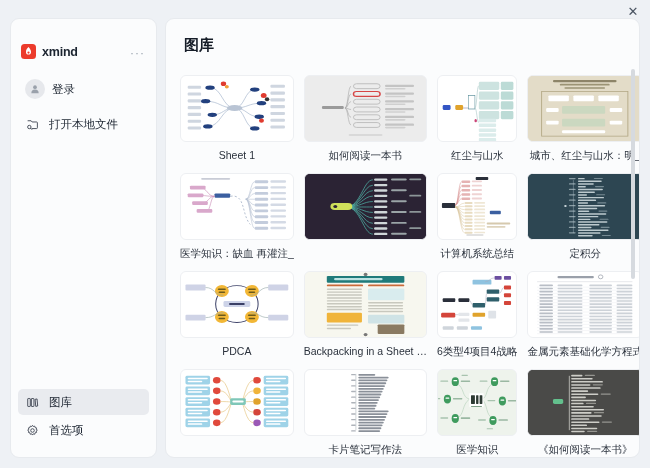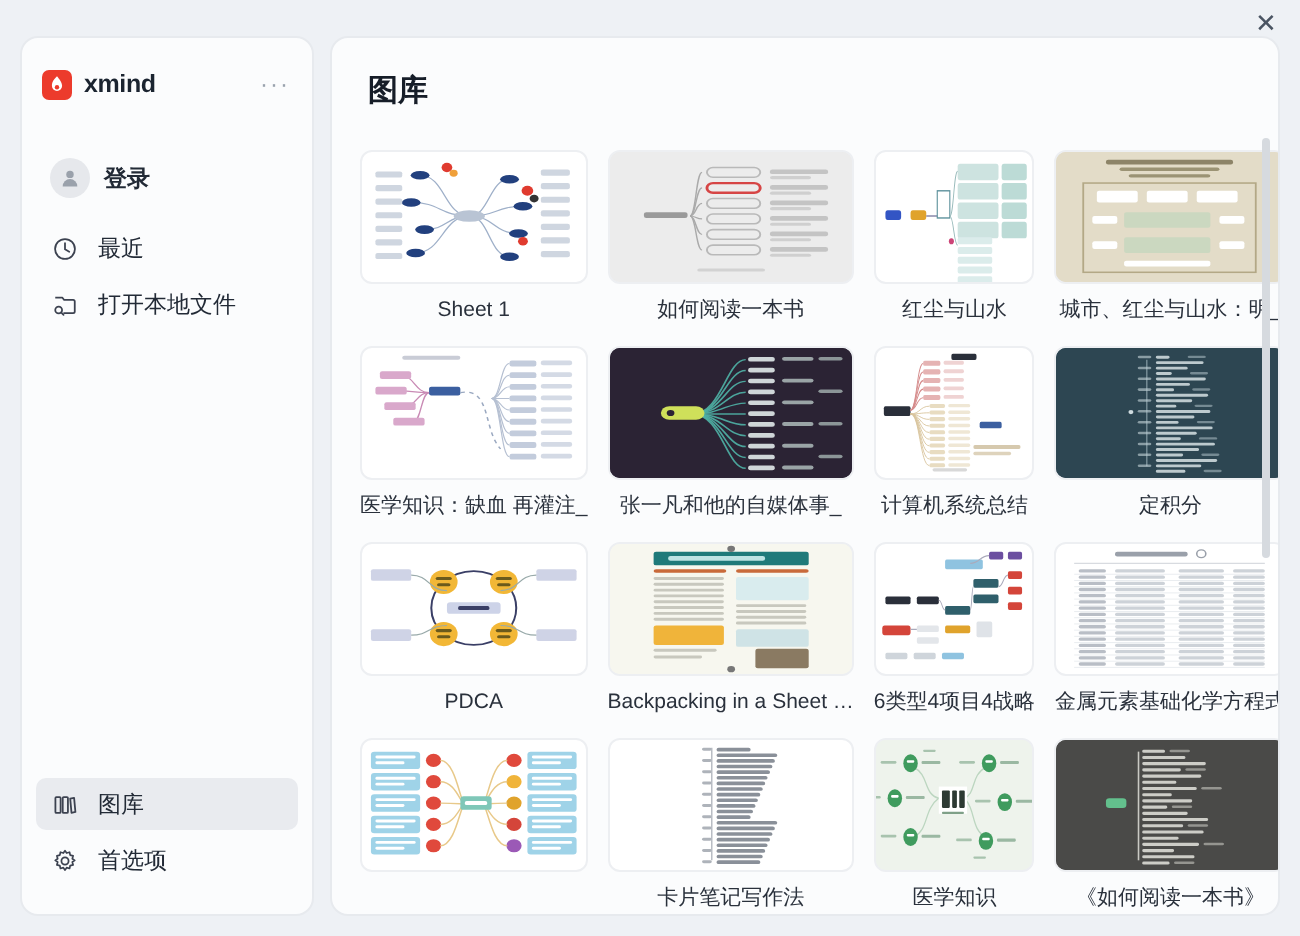--- a/index.html
+++ b/index.html
@@ -52,21 +52,21 @@
     height: 440px;
     background: #fbfcfd;
     border-radius: 9px 9px 9px 9px;
     border: 1px solid #e7eaee;
     display: flex;
     flex-direction: column;
   }
 
   .brand-row {
     display: flex;
-    align-items: center;
+    align-items: flex-end;
     height: 34px;
     padding: 0 10px;
     margin-top: 6px;
   }
   .brand-logo {
     width: 15px; height: 15px;
     border-radius: 3.5px;
     background: #ec3b2c;
     display: flex;
     align-items: center;
@@ -113,21 +113,21 @@
     color: #3c4250;
   }
   .nav-ico svg { display: block; }
   .nav-label {
     margin-left: 9px;
     font-size: 11.5px;
     color: #222a36;
     white-space: nowrap;
   }
 
-  .avatar-item { height: 32px; margin-bottom: 6px; font-weight: bold; }
+  .avatar-item { height: 32px; margin-bottom: 6px; }
   .avatar {
     width: 20px; height: 20px;
     border-radius: 50%;
     background: #e6e8ec;
     display: flex;
     align-items: center;
     justify-content: center;
     flex: 0 0 auto;
   }
   .avatar-item .nav-label { margin-left: 7px; }
@@ -246,29 +246,20 @@
       <div class="nav-item avatar-item">
         <div class="avatar">
           <svg viewBox="0 0 20 20" width="12" height="12" aria-hidden="true">
             <circle cx="10" cy="7" r="3.1" fill="#9aa1ab"></circle>
             <path d="M3.9 17 a6.1 6.1 0 0 1 12.2 0 Z" fill="#9aa1ab"></path>
           </svg>
         </div>
         <div class="nav-label">登录</div>
       </div>
 
-      <div class="nav-item">
-        <div class="nav-ico">
-          <svg viewBox="0 0 16 16" width="13" height="13" aria-hidden="true">
-            <circle cx="8" cy="8" r="6.1" fill="none" stroke="#3c4250" stroke-width="1.1"></circle>
-            <path d="M8 4.4 V8.2 L10.6 9.7" fill="none" stroke="#3c4250" stroke-width="1.1" stroke-linecap="round"></path>
-          </svg>
-        </div>
-        <div class="nav-label">最近</div>
-      </div>
 
       <div class="nav-item">
         <div class="nav-ico">
           <svg viewBox="0 0 16 16" width="13" height="13" aria-hidden="true">
             <path d="M2 3.4 h4.3 l1.2 1.5 H13 a1 1 0 0 1 1 1 V12 a1 1 0 0 1 -1 1 H7" fill="none" stroke="#3c4250" stroke-width="1.1" stroke-linejoin="round"></path>
             <circle cx="4.1" cy="11.1" r="2.1" fill="none" stroke="#3c4250" stroke-width="1.1"></circle>
             <path d="M5.6 12.6 L7.1 14.1" fill="none" stroke="#3c4250" stroke-width="1.1" stroke-linecap="round"></path>
           </svg>
         </div>
         <div class="nav-label">打开本地文件</div>
@@ -515,21 +506,20 @@
                 <path d="M34 34 C46 34, 48 56.4, 56 56.4" fill="none" stroke="#4fb3a6" stroke-width="0.75" opacity="0.9"></path>
                 <rect x="57" y="55" width="11" height="2.4" rx="1" fill="#cfd6d8"></rect>
                 <rect x="86" y="55" width="10" height="1.8" rx="1" fill="#8c9698"></rect>
                 <path d="M34 34 C46 34, 48 62, 56 62" fill="none" stroke="#4fb3a6" stroke-width="0.75" opacity="0.9"></path>
                 <rect x="57" y="60.6" width="11" height="2.4" rx="1" fill="#cfd6d8"></rect>
                 <rect x="71" y="60.6" width="13" height="2" rx="1" fill="#9aa4a6"></rect>
                 <rect x="21" y="30" width="18" height="7" rx="3.5" fill="#cfe05a"></rect>
                 <circle cx="25" cy="33.5" r="1.6" fill="#2b2334"></circle>
               </svg>
             </div>
-            <div class="card-label">张一凡和他的自媒体事_</div>
           </div>
           <div class="card">
             <div class="thumb" style="background: rgb(255, 255, 255);">
               <svg viewBox="0 0 100 67" preserveAspectRatio="none">
                 <rect x="5" y="30" width="17" height="5" rx="1" fill="#2a2f3a"></rect>
                 <path d="M22 32 C26 32,26 8,30 8" fill="none" stroke="#d58b8b" stroke-width="0.55"></path>
                 <rect x="30" y="6.6" width="11" height="2.6" rx="1" fill="#e5b3b3"></rect>
                 <rect x="43" y="6.6" width="13" height="2" rx="1" fill="#efd3d3"></rect>
                 <path d="M22 32 C26 32,26 12.4,30 12.4" fill="none" stroke="#d58b8b" stroke-width="0.55"></path>
                 <rect x="30" y="11" width="11" height="2.6" rx="1" fill="#e5b3b3"></rect>

